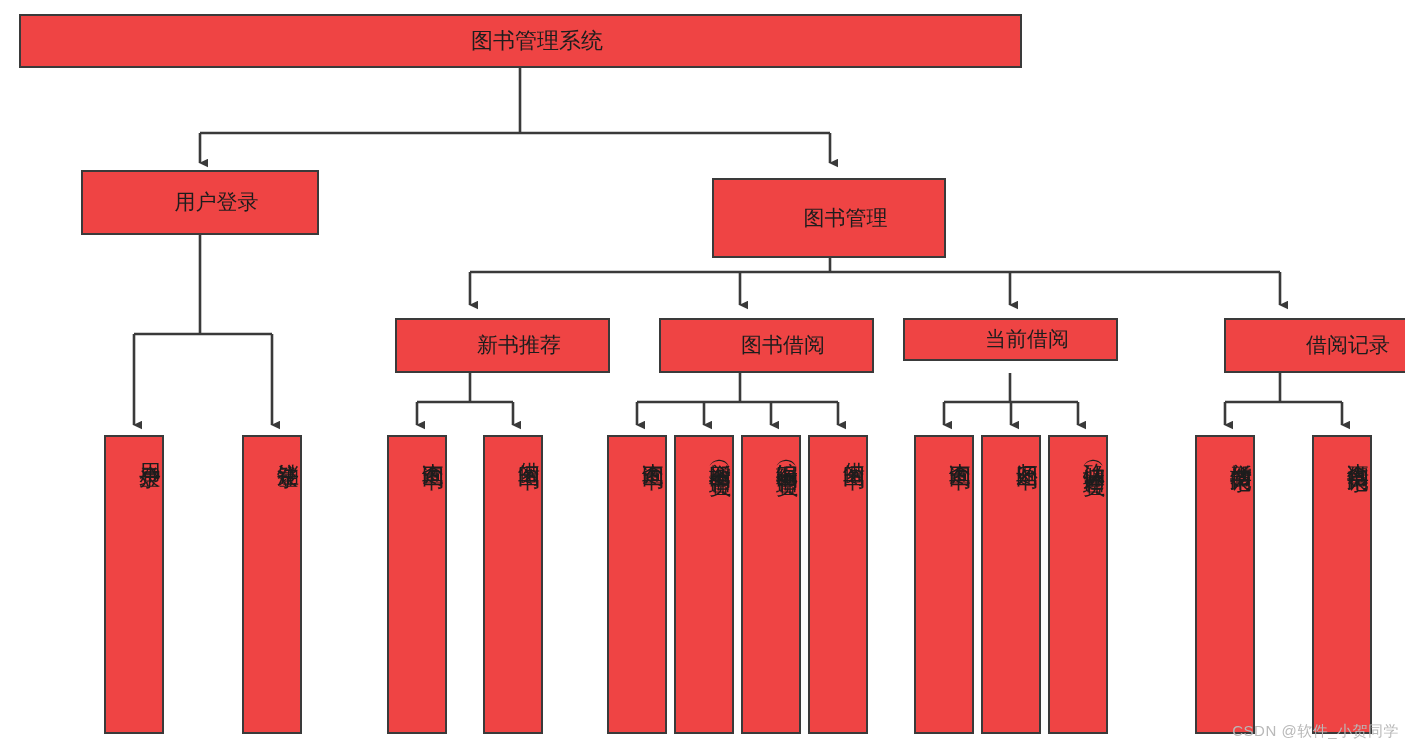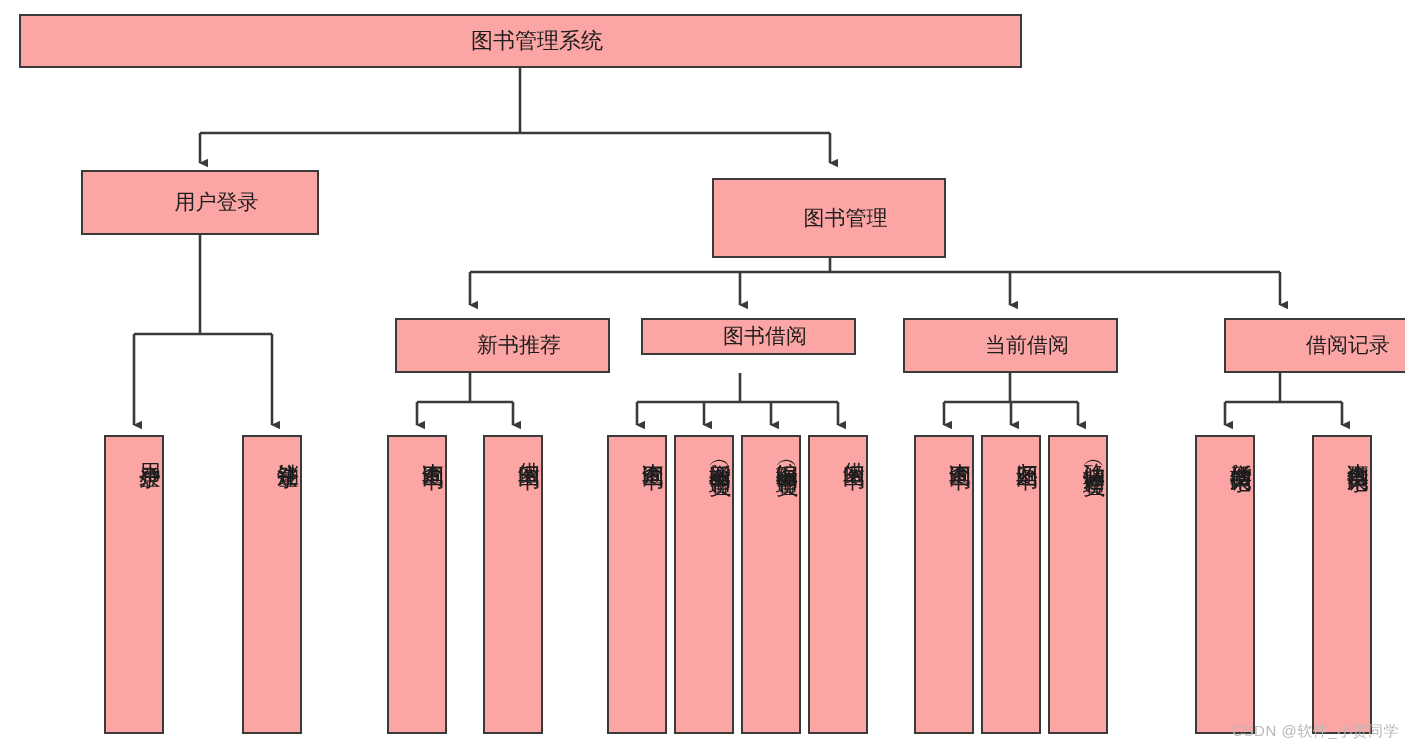--- a/index.html
+++ b/index.html
@@ -22,21 +22,21 @@
     position: absolute;
     left: 0;
     top: 0;
     width: 1405px;
     height: 747px;
     pointer-events: none;
   }
   .node {
     position: absolute;
     box-sizing: border-box;
-    background: #fca5a5;
+    background: #ef4444;
     border: 2.5px solid #3a3a3a;
     display: flex;
     align-items: center;
     justify-content: center;
     color: #1d1d1d;
     z-index: 2;
     padding-left: 33px;
   }
   .node .label {
     display: block;
@@ -141,25 +141,25 @@
   </div>
 
   <div class="node h" style="left:712px; top:178px; width:234px; height:80px;">
     <span class="label">图书管理</span>
   </div>
 
   <div class="node h" style="left:363px; top:318px; width:215px; height:55px;margin-left:32px;">
     <span class="label">新书推荐</span>
   </div>
 
-  <div class="node h" style="left:641px; top:318px; width:215px; height:37px;">
+  <div class="node h" style="left:659px; top:318px; width:215px; height:55px;">
     <span class="label">图书借阅</span>
   </div>
 
-  <div class="node h" style="left:903px; top:318px; width:215px; height:55px;justify-content:center;">
+  <div class="node h" style="left:903px; top:318px; width:215px; height:43px;justify-content:center;">
     <span class="label">当前借阅</span>
   </div>
 
   <div class="node h" style="left:1224px; top:318px; width:215px; height:55px;">
     <span class="label">借阅记录</span>
   </div>
 
   <div class="node v" style="left:104px; top:435px; width:60px; height:299px;">
     <span class="label">用户登录</span>
   </div>

